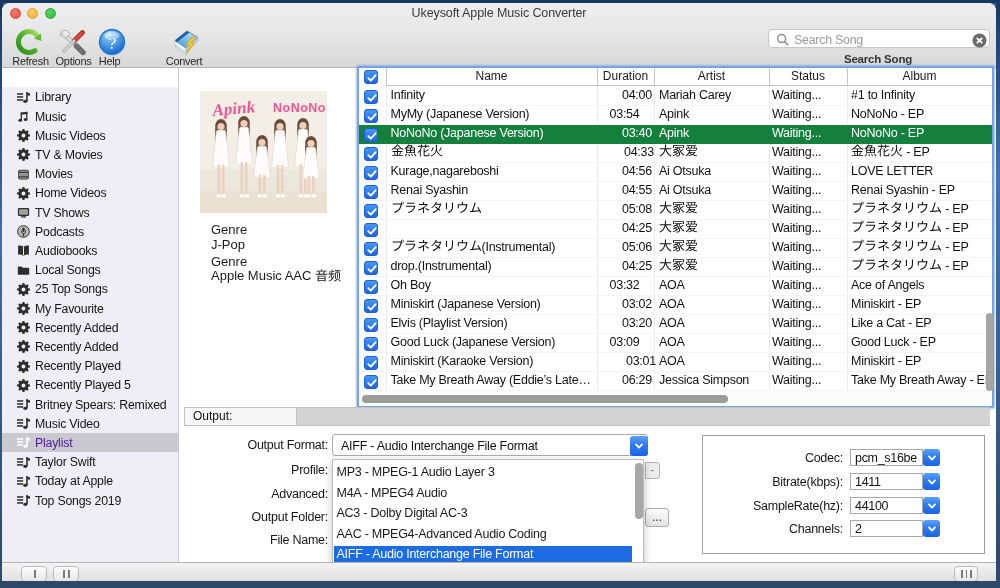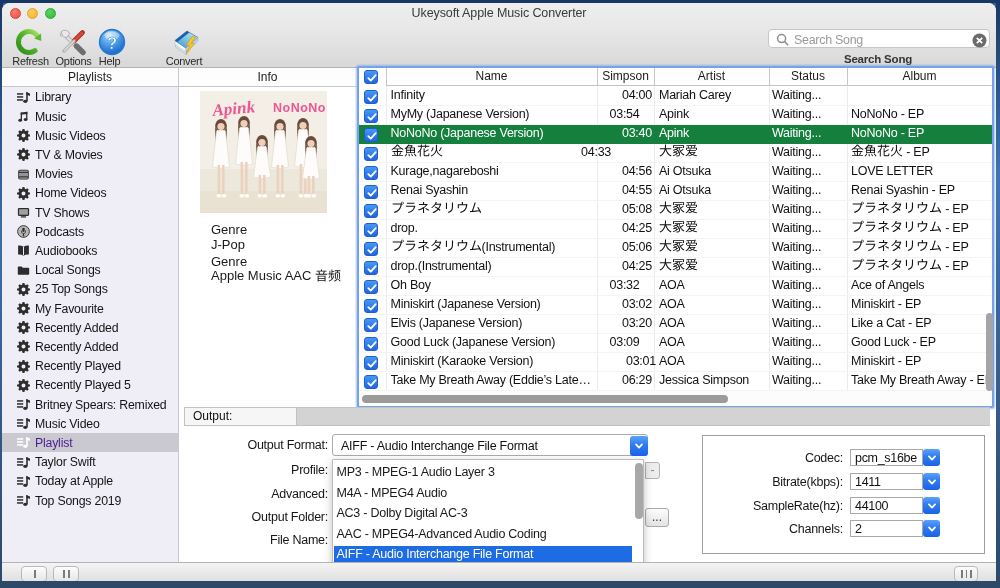--- a/index.html
+++ b/index.html
@@ -193,24 +193,20 @@
           <path d="M0.8 3.2 Q0.8 2.4 1.6 2.4 L4.6 2.4 L5.8 3.8 L11.4 3.8 Q12.2 3.8 12.2 4.6 L12.2 10 Q12.2 10.8 11.4 10.8 L1.6 10.8 Q0.8 10.8 0.8 10 Z"></path>
         </symbol>
 <symbol id="i-chk" viewBox="0 0 12 12">
           <path d="M2.3 6.2 L4.8 8.7 L9.7 3.2" fill="none" stroke="#fff" stroke-width="1.8" stroke-linecap="round" stroke-linejoin="round"></path>
         </symbol>
 <symbol id="i-chev" viewBox="0 0 10 10">
           <path d="M2 3.4 L5 6.6 L8 3.4" fill="none" stroke="#fff" stroke-width="1.8" stroke-linecap="round" stroke-linejoin="round"></path>
         </symbol>
 </defs>
 </svg>
-<div id="hstrip">
-      <span style="position:absolute;left:0;width:176px;text-align:center;top:2px">Playlists</span>
-      <span style="position:absolute;left:177px;width:177px;text-align:center;top:2px">Info</span>
-    </div>
 <div id="sidebar">
       <div class="srow" style="top:0.7px">
         <svg width="13" height="13" viewBox="0 0 13 13" fill="#2d2d2d" stroke="#2d2d2d" stroke-width="0">
           <use href="#i-pl"></use>
         </svg>
         <span class="txt">Library</span>
       </div>
 <div class="srow" style="top:19.9px">
         <svg width="13" height="13" viewBox="0 0 13 13" fill="#2d2d2d" stroke="#2d2d2d" stroke-width="0">
           <use href="#i-note"></use>
@@ -408,21 +404,21 @@
 <div class="itxt" style="top:135px">Genre</div>
 <div class="itxt" style="top:149.5px">J-Pop</div>
 <div class="itxt" style="top:166.5px">Genre</div>
 <div class="itxt" style="top:181px">Apple Music AAC <svg class="ck" width="26.0" height="17" viewBox="0 0 26.0 17">
           <path d="M3.25 2.80C3.60 3.39 3.91 4.19 4.01 4.75H0.71V5.64H12.29V4.75H8.93C9.24 4.23 9.63 3.48 9.95 2.80L9.06 2.58H11.66V1.70H6.98V0.51H5.96V1.70H1.45V2.58H8.89C8.68 3.18 8.29 4.04 7.99 4.57L8.65 4.75H4.27L5.03 4.56C4.91 4.03 4.58 3.19 4.17 2.59ZM3.58 9.75H9.54V11.16H3.58ZM3.58 8.96V7.60H9.54V8.96ZM2.62 6.77V12.49H3.58V11.99H9.54V12.45H10.55V6.77Z M22.11 4.92C22.08 9.47 21.94 10.98 18.79 11.83C18.96 11.99 19.20 12.31 19.27 12.51C22.65 11.55 22.90 9.76 22.93 4.92ZM22.46 10.34C23.33 10.99 24.45 11.93 24.99 12.50L25.58 11.88C25.02 11.32 23.88 10.42 23.00 9.80ZM18.56 6.42C17.88 9.12 16.39 10.89 13.63 11.76C13.83 11.95 14.05 12.28 14.14 12.51C17.09 11.47 18.69 9.56 19.40 6.61ZM14.72 6.27C14.46 7.24 14.04 8.21 13.48 8.87C13.70 8.98 14.05 9.20 14.20 9.33C14.75 8.61 15.26 7.52 15.54 6.46ZM20.07 3.52V9.65H20.90V4.29H24.10V9.63H24.98V3.52H22.64L23.16 2.15H25.35V1.28H19.73V2.15H22.21C22.08 2.59 21.91 3.11 21.73 3.52ZM14.48 1.65V4.56H13.50V5.44H16.22V9.38H17.10V5.44H19.52V4.56H17.34V2.96H19.22V2.13H17.34V0.50H16.45V4.56H15.28V1.65Z"></path>
         </svg></div>
 </div>
 
 <div id="tbl">
 <div class="th" style="left:27px;width:211px">Name</div>
-<div class="th" style="left:238px;width:57px">Simpson</div>
+<div class="th" style="left:238px;width:57px">Duration</div>
 <div class="th" style="left:295px;width:115px">Artist</div>
 <div class="th" style="left:410px;width:78px">Status</div>
 <div class="th" style="left:488px;width:145px">Album</div>
 <div class="cb" style="left:5px;top:2px">
         <svg width="12" height="12" viewBox="0 0 12 12">
           <use href="#i-chk"></use>
         </svg>
       </div>
 <div class="hsep" style="left:27px"></div>
       <div class="hsep" style="left:238px"></div>
@@ -437,20 +433,21 @@
 <div class="row" style="top:19px">
 <div class="cb" style="left:5px;top:2.5px">
           <svg width="12" height="12" viewBox="0 0 12 12">
             <use href="#i-chk"></use>
           </svg>
         </div>
 <div class="cell" style="left:31.5px;width:202px">Infinity</div>
 <div class="cell" style="left:238px;width:55px;text-align:right">04:00</div>
 <div class="cell" style="left:300px;width:108px">Mariah Carey</div>
 <div class="cell" style="left:413px;width:73px">Waiting...</div>
+<div class="cell" style="left:492px;width:141px">#1 to Infinity</div>
 </div>
 <div class="row" style="top:38px">
 <div class="cb" style="left:5px;top:2.5px">
           <svg width="12" height="12" viewBox="0 0 12 12">
             <use href="#i-chk"></use>
           </svg>
         </div>
 <div class="cell" style="left:31.5px;width:202px">MyMy (Japanese Version)</div>
 <div class="cell" style="left:238px;width:55px;text-align:center">03:54</div>
 <div class="cell" style="left:300px;width:108px">Apink</div>
@@ -471,21 +468,21 @@
 </div>
 <div class="row" style="top:76px">
 <div class="cb" style="left:5px;top:2.5px">
           <svg width="12" height="12" viewBox="0 0 12 12">
             <use href="#i-chk"></use>
           </svg>
         </div>
 <div class="cell" style="left:31.5px;width:202px"><svg class="ck" width="52.0" height="17" viewBox="0 0 52.0 17">
             <path d="M2.62 8.61C3.14 9.36 3.66 10.36 3.82 11.01L4.66 10.64C4.49 9.99 3.95 9.02 3.41 8.30ZM9.43 8.28C9.1 9.00 8.50 10.04 8.03 10.69L8.76 11.01C9.25 10.41 9.85 9.46 10.36 8.64ZM0.94 11.20V12.06H12.06V11.20H6.95V7.95H11.44V7.09H6.95V5.35H9.75V4.55C10.46 5.06 11.20 5.53 11.92 5.90C12.09 5.61 12.33 5.26 12.57 5.03C10.53 4.13 8.28 2.37 6.89 0.50H5.90C4.88 2.13 2.73 4.05 0.48 5.18C0.70 5.39 0.96 5.74 1.09 5.96C1.83 5.57 2.56 5.10 3.23 4.60V5.35H5.92V7.09H1.54V7.95H5.92V11.20ZM6.44 1.45C7.21 2.47 8.38 3.56 9.65 4.48H3.40C4.66 3.52 5.75 2.44 6.44 1.45Z M17.49 9.84C17.66 10.66 17.77 11.71 17.77 12.35L18.75 12.21C18.75 11.60 18.61 10.56 18.43 9.76ZM20.11 9.86C20.47 10.66 20.85 11.71 20.99 12.33L21.94 12.10C21.78 11.46 21.37 10.42 20.99 9.67ZM22.65 9.78C23.41 10.59 24.25 11.76 24.60 12.49L25.54 12.05C25.16 11.29 24.28 10.19 23.53 9.39ZM15.34 9.50C14.96 10.47 14.26 11.47 13.50 12.01L14.37 12.51C15.18 11.86 15.86 10.80 16.27 9.76ZM16.10 6.63H19.00V8.15H16.10ZM19.95 6.63H23.03V8.15H19.95ZM16.10 4.32H19.00V5.83H16.10ZM19.95 4.32H23.03V5.83H19.95ZM17.30 0.46C16.61 1.72 15.34 3.30 13.57 4.44C13.80 4.60 14.13 4.93 14.28 5.17C14.58 4.95 14.88 4.73 15.15 4.49V8.99H24.01V3.49H20.59C21.02 2.96 21.46 2.31 21.74 1.74L21.06 1.31L20.91 1.35H17.96L18.38 0.68ZM16.23 3.49C16.66 3.06 17.04 2.61 17.38 2.17H20.37C20.09 2.62 19.73 3.11 19.39 3.49Z M29.88 4.03C29.08 5.68 27.75 7.29 26.35 8.29C26.58 8.45 26.98 8.80 27.17 8.98C27.72 8.52 28.27 7.98 28.80 7.37V12.48H29.77V6.13C30.17 5.55 30.53 4.93 30.84 4.31ZM37.16 5.26C36.32 5.91 34.94 6.66 33.60 7.25V4.14H32.64V10.71C32.64 11.94 33.01 12.28 34.33 12.28C34.60 12.28 36.51 12.28 36.81 12.28C38.03 12.28 38.32 11.71 38.45 9.75C38.18 9.68 37.77 9.52 37.55 9.36C37.47 11.03 37.37 11.37 36.76 11.37C36.34 11.37 34.72 11.37 34.41 11.37C33.73 11.37 33.60 11.27 33.60 10.71V8.15C35.11 7.52 36.75 6.78 37.90 6.01ZM34.16 0.51V1.71H30.86V0.51H29.91V1.71H26.78V2.65H29.91V4.03H30.86V2.65H34.16V4.09H35.13V2.65H38.20V1.71H35.13V0.51Z M41.61 3.15C41.41 4.60 40.96 6.03 39.91 6.81L40.75 7.38C41.91 6.5 42.35 4.91 42.58 3.36ZM49.77 3.13C49.33 4.27 48.52 5.83 47.87 6.79L48.69 7.18C49.37 6.25 50.20 4.77 50.83 3.54ZM45.44 0.70H44.91V4.92C44.91 6.43 44.01 10.01 39.63 11.67C39.84 11.89 40.17 12.28 40.3 12.49C43.99 10.97 45.18 8.08 45.43 6.81C45.69 8.07 46.96 11.06 50.73 12.49C50.88 12.21 51.19 11.81 51.40 11.59C46.89 9.99 45.96 6.40 45.96 4.91V0.70Z"></path>
           </svg></div>
-<div class="cell" style="left:222px;width:55px;text-align:left">04:33</div>
+<div class="cell" style="left:240px;width:55px;text-align:right">04:33</div>
 <div class="cell" style="left:300px;width:108px"><svg class="ck" width="39.0" height="17" viewBox="0 0 39.0 17">
             <path d="M5.99 0.53C5.97 1.56 5.99 2.87 5.79 4.25H0.80V5.25H5.62C5.10 7.72 3.80 10.24 0.55 11.64C0.83 11.85 1.14 12.20 1.3 12.45C4.47 10.99 5.87 8.50 6.51 5.99C7.52 8.95 9.20 11.25 11.72 12.45C11.89 12.16 12.20 11.76 12.45 11.54C9.93 10.49 8.22 8.12 7.31 5.25H12.24V4.25H6.83C7.02 2.88 7.03 1.58 7.04 0.53Z M14.02 1.20V3.93H14.97V2.06H24.07V3.93H25.05V1.20ZM15.14 7.18 15.80 7.86C15.14 8.16 14.48 8.43 13.88 8.60C14.07 8.80 14.31 9.11 14.44 9.33C15.02 9.11 15.69 8.81 16.35 8.47C16.71 8.90 17.05 9.32 17.29 9.67C16.17 10.36 14.89 10.94 13.74 11.27C13.94 11.47 14.15 11.80 14.27 12.03C16.21 11.36 18.47 10.04 19.89 8.68C20.33 9.84 20.16 10.86 19.52 11.32C19.20 11.58 18.85 11.59 18.44 11.59C18.13 11.59 17.69 11.58 17.21 11.54C17.38 11.80 17.45 12.18 17.47 12.44C17.90 12.48 18.31 12.48 18.64 12.48C19.24 12.48 19.68 12.40 20.17 12.03C21.78 10.92 21.39 7.43 17.99 5.25C18.68 4.87 19.31 4.45 19.86 4.03C20.59 7.60 21.99 10.23 24.76 11.44C24.90 11.16 25.22 10.77 25.44 10.58C23.89 9.99 22.77 8.91 21.97 7.50C22.84 6.91 23.93 6.09 24.73 5.34L23.98 4.77C23.37 5.39 22.41 6.18 21.59 6.77C21.21 5.94 20.93 5.03 20.70 4.03H23.43V3.21H15.65V4.03H18.51C17.22 4.84 15.46 5.55 13.89 5.97C14.09 6.16 14.37 6.55 14.49 6.74C15.35 6.46 16.28 6.08 17.18 5.65C17.57 5.90 17.91 6.16 18.22 6.43C17.78 6.78 17.19 7.14 16.57 7.47L15.89 6.81ZM18.77 6.96C19.05 7.27 19.30 7.60 19.5 7.91C19.11 8.34 18.60 8.77 18.03 9.17C17.79 8.84 17.47 8.45 17.12 8.04C17.73 7.69 18.30 7.33 18.77 6.96Z M36.89 0.68C34.61 1.06 30.62 1.30 27.41 1.36C27.49 1.58 27.59 1.91 27.62 2.14C30.82 2.10 34.78 1.87 37.21 1.48ZM35.52 1.87C35.29 2.40 34.89 3.17 34.52 3.71H33.16C33.03 3.26 32.81 2.58 32.59 2.06L31.83 2.30C31.99 2.74 32.17 3.27 32.29 3.71H30.22C30.09 3.27 29.83 2.63 29.60 2.14L28.87 2.43C29.04 2.82 29.22 3.30 29.35 3.71H27.07V5.88H27.91V4.55H37.11V5.88H37.97V3.71H35.42C35.75 3.25 36.10 2.67 36.4 2.15ZM31.27 8.74H35.17C34.71 9.32 34.08 9.80 33.35 10.19C32.53 9.80 31.82 9.30 31.27 8.74ZM30.73 4.87C30.66 5.26 30.58 5.65 30.49 6.01H28.01V6.85H30.26C29.58 9.03 28.41 10.60 26.54 11.59C26.72 11.77 27.05 12.16 27.15 12.36C28.57 11.53 29.62 10.39 30.39 8.93C30.93 9.59 31.62 10.16 32.42 10.63C31.47 11.02 30.39 11.29 29.30 11.46C29.44 11.66 29.67 12.06 29.75 12.28C31.01 12.03 32.26 11.67 33.35 11.12C34.60 11.7 36.03 12.09 37.55 12.29C37.67 12.03 37.89 11.64 38.07 11.44C36.72 11.29 35.43 11.01 34.30 10.59C35.23 9.98 35.99 9.21 36.51 8.25L35.99 7.86L35.82 7.90H30.86C30.99 7.56 31.12 7.21 31.22 6.85H37.01V6.01H31.44C31.53 5.69 31.60 5.35 31.66 5.00Z"></path>
           </svg></div>
 <div class="cell" style="left:413px;width:73px">Waiting...</div>
 <div class="cell" style="left:492px;width:141px"><svg class="ck" width="52.0" height="17" viewBox="0 0 52.0 17">
             <path d="M2.62 8.61C3.14 9.36 3.66 10.36 3.82 11.01L4.66 10.64C4.49 9.99 3.95 9.02 3.41 8.30ZM9.43 8.28C9.1 9.00 8.50 10.04 8.03 10.69L8.76 11.01C9.25 10.41 9.85 9.46 10.36 8.64ZM0.94 11.20V12.06H12.06V11.20H6.95V7.95H11.44V7.09H6.95V5.35H9.75V4.55C10.46 5.06 11.20 5.53 11.92 5.90C12.09 5.61 12.33 5.26 12.57 5.03C10.53 4.13 8.28 2.37 6.89 0.50H5.90C4.88 2.13 2.73 4.05 0.48 5.18C0.70 5.39 0.96 5.74 1.09 5.96C1.83 5.57 2.56 5.10 3.23 4.60V5.35H5.92V7.09H1.54V7.95H5.92V11.20ZM6.44 1.45C7.21 2.47 8.38 3.56 9.65 4.48H3.40C4.66 3.52 5.75 2.44 6.44 1.45Z M17.49 9.84C17.66 10.66 17.77 11.71 17.77 12.35L18.75 12.21C18.75 11.60 18.61 10.56 18.43 9.76ZM20.11 9.86C20.47 10.66 20.85 11.71 20.99 12.33L21.94 12.10C21.78 11.46 21.37 10.42 20.99 9.67ZM22.65 9.78C23.41 10.59 24.25 11.76 24.60 12.49L25.54 12.05C25.16 11.29 24.28 10.19 23.53 9.39ZM15.34 9.50C14.96 10.47 14.26 11.47 13.50 12.01L14.37 12.51C15.18 11.86 15.86 10.80 16.27 9.76ZM16.10 6.63H19.00V8.15H16.10ZM19.95 6.63H23.03V8.15H19.95ZM16.10 4.32H19.00V5.83H16.10ZM19.95 4.32H23.03V5.83H19.95ZM17.30 0.46C16.61 1.72 15.34 3.30 13.57 4.44C13.80 4.60 14.13 4.93 14.28 5.17C14.58 4.95 14.88 4.73 15.15 4.49V8.99H24.01V3.49H20.59C21.02 2.96 21.46 2.31 21.74 1.74L21.06 1.31L20.91 1.35H17.96L18.38 0.68ZM16.23 3.49C16.66 3.06 17.04 2.61 17.38 2.17H20.37C20.09 2.62 19.73 3.11 19.39 3.49Z M29.88 4.03C29.08 5.68 27.75 7.29 26.35 8.29C26.58 8.45 26.98 8.80 27.17 8.98C27.72 8.52 28.27 7.98 28.80 7.37V12.48H29.77V6.13C30.17 5.55 30.53 4.93 30.84 4.31ZM37.16 5.26C36.32 5.91 34.94 6.66 33.60 7.25V4.14H32.64V10.71C32.64 11.94 33.01 12.28 34.33 12.28C34.60 12.28 36.51 12.28 36.81 12.28C38.03 12.28 38.32 11.71 38.45 9.75C38.18 9.68 37.77 9.52 37.55 9.36C37.47 11.03 37.37 11.37 36.76 11.37C36.34 11.37 34.72 11.37 34.41 11.37C33.73 11.37 33.60 11.27 33.60 10.71V8.15C35.11 7.52 36.75 6.78 37.90 6.01ZM34.16 0.51V1.71H30.86V0.51H29.91V1.71H26.78V2.65H29.91V4.03H30.86V2.65H34.16V4.09H35.13V2.65H38.20V1.71H35.13V0.51Z M41.61 3.15C41.41 4.60 40.96 6.03 39.91 6.81L40.75 7.38C41.91 6.5 42.35 4.91 42.58 3.36ZM49.77 3.13C49.33 4.27 48.52 5.83 47.87 6.79L48.69 7.18C49.37 6.25 50.20 4.77 50.83 3.54ZM45.44 0.70H44.91V4.92C44.91 6.43 44.01 10.01 39.63 11.67C39.84 11.89 40.17 12.28 40.3 12.49C43.99 10.97 45.18 8.08 45.43 6.81C45.69 8.07 46.96 11.06 50.73 12.49C50.88 12.21 51.19 11.81 51.40 11.59C46.89 9.99 45.96 6.40 45.96 4.91V0.70Z"></path>
           </svg> - EP</div>
 </div>
 <div class="row" style="top:95px">
 <div class="cb" style="left:5px;top:2.5px">
@@ -528,21 +525,20 @@
 <div class="cell" style="left:492px;width:141px"><svg class="ck" width="91.0" height="17" viewBox="0 0 91.0 17">
             <path d="M10.46 2.10C10.46 1.62 10.85 1.23 11.32 1.23C11.80 1.23 12.19 1.62 12.19 2.10C12.19 2.57 11.80 2.96 11.32 2.96C10.85 2.96 10.46 2.57 10.46 2.10ZM9.86 2.10C9.86 2.24 9.89 2.39 9.93 2.52L9.51 2.53C8.91 2.53 3.73 2.53 2.98 2.53C2.56 2.53 2.05 2.49 1.69 2.44V3.60C2.02 3.58 2.46 3.56 2.98 3.56C3.73 3.56 8.87 3.56 9.63 3.56C9.46 4.81 8.85 6.61 7.93 7.8C6.85 9.19 5.38 10.29 2.86 10.92L3.74 11.89C6.13 11.15 7.68 9.94 8.86 8.42C9.89 7.08 10.53 4.99 10.80 3.62L10.82 3.48C10.98 3.53 11.15 3.56 11.32 3.56C12.12 3.56 12.79 2.91 12.79 2.10C12.79 1.30 12.12 0.63 11.32 0.63C10.51 0.63 9.86 1.30 9.86 2.10Z M16.00 1.75V2.83C16.35 2.80 16.77 2.79 17.17 2.79C17.88 2.79 21.54 2.79 22.26 2.79C22.71 2.79 23.15 2.80 23.46 2.83V1.75C23.15 1.80 22.69 1.82 22.28 1.82C21.51 1.82 17.87 1.82 17.17 1.82C16.75 1.82 16.34 1.80 16.00 1.75ZM24.41 5.18 23.67 4.71C23.53 4.79 23.25 4.82 22.95 4.82C22.29 4.82 16.75 4.82 16.10 4.82C15.75 4.82 15.31 4.79 14.83 4.74V5.83C15.30 5.81 15.79 5.79 16.10 5.79C16.88 5.79 22.37 5.79 23.00 5.79C22.77 6.73 22.25 7.83 21.46 8.67C20.35 9.84 18.73 10.67 16.88 11.04L17.69 11.97C19.34 11.51 20.98 10.75 22.34 9.25C23.30 8.20 23.89 6.85 24.24 5.56C24.27 5.47 24.34 5.30 24.41 5.18Z M37.36 9.69 38.03 8.81C36.82 7.99 36.12 7.57 34.90 6.92L34.22 7.69C35.45 8.34 36.23 8.86 37.36 9.69ZM36.75 3.57 36.07 2.92C35.85 2.99 35.55 3.00 35.25 3.00H33.11V2.17C33.11 1.80 33.13 1.31 33.18 1.02H31.99C32.04 1.31 32.05 1.80 32.05 2.17V3.00H29.50C29.08 3.00 28.35 2.99 27.93 2.93V4.03C28.34 4.00 29.08 3.97 29.53 3.97C30.12 3.97 34.32 3.97 34.93 3.97C34.48 4.58 33.44 5.61 32.29 6.35C31.10 7.12 29.48 7.98 27.02 8.56L27.65 9.52C29.40 8.99 30.83 8.42 32.04 7.72L32.03 10.55C32.03 11.01 31.99 11.60 31.95 11.98H33.13C33.11 11.58 33.07 11.01 33.07 10.55L33.08 7.05C34.28 6.22 35.37 5.13 36.02 4.35C36.23 4.12 36.51 3.82 36.75 3.57Z M45.96 1.23 44.78 0.85C44.70 1.19 44.49 1.65 44.36 1.88C43.75 3.06 42.43 5.01 40.19 6.40L41.06 7.08C42.52 6.08 43.68 4.81 44.51 3.63H48.90C48.64 4.70 47.98 6.10 47.13 7.24C46.22 6.60 45.25 5.97 44.39 5.48L43.69 6.20C44.52 6.72 45.51 7.39 46.44 8.07C45.27 9.33 43.61 10.53 41.41 11.20L42.35 12.01C44.55 11.19 46.15 9.99 47.30 8.70C47.84 9.13 48.33 9.54 48.72 9.89L49.49 8.99C49.07 8.65 48.55 8.25 48.00 7.85C48.99 6.52 49.69 5.00 50.03 3.80C50.11 3.60 50.23 3.28 50.34 3.10L49.49 2.58C49.26 2.67 48.98 2.71 48.63 2.71H45.11L45.38 2.24C45.51 2.01 45.74 1.57 45.96 1.23Z M62.08 1.57H60.86C60.90 1.89 60.93 2.26 60.93 2.70C60.93 3.15 60.93 4.26 60.93 4.75C60.93 7.21 60.77 8.26 59.85 9.34C59.04 10.25 57.94 10.77 56.74 11.07L57.59 11.97C58.53 11.64 59.83 11.08 60.68 10.07C61.62 8.95 62.04 7.93 62.04 4.81C62.04 4.31 62.04 3.22 62.04 2.70C62.04 2.26 62.06 1.89 62.08 1.57ZM56.05 1.67H54.87C54.89 1.92 54.92 2.37 54.92 2.61C54.92 3.00 54.92 6.39 54.92 6.94C54.92 7.33 54.88 7.74 54.86 7.94H56.05C56.03 7.70 56.00 7.27 56.00 6.95C56.00 6.40 56.00 3.00 56.00 2.61C56.00 2.30 56.03 1.92 56.05 1.67Z M76.46 3.54 75.76 3.10C75.59 3.17 75.34 3.21 74.86 3.21H71.95V2.00C71.95 1.72 71.96 1.42 72.03 1.02H70.78C70.83 1.42 70.85 1.72 70.85 2.00V3.21H67.97C67.52 3.21 67.14 3.19 66.76 3.15C66.80 3.44 66.80 3.88 66.80 4.16C66.80 4.61 66.80 6.03 66.80 6.44C66.80 6.69 66.79 7.04 66.76 7.27H67.89C67.86 7.07 67.84 6.73 67.84 6.5C67.84 6.10 67.84 4.71 67.84 4.17H75.11C74.99 5.29 74.58 6.86 73.87 7.96C73.08 9.20 71.65 10.16 70.35 10.58C69.94 10.73 69.44 10.88 69.00 10.94L69.84 11.92C72.22 11.27 74.02 9.94 74.99 8.24C75.72 6.99 76.10 5.36 76.27 4.32C76.32 4.08 76.40 3.74 76.46 3.54Z M80.17 9.99C79.79 10.01 79.35 10.02 78.96 10.01L79.15 11.21C79.53 11.16 79.91 11.10 80.23 11.07C81.97 10.92 86.33 10.43 88.33 10.17C88.63 10.81 88.88 11.41 89.05 11.88L90.14 11.38C89.59 10.04 88.17 7.43 87.25 6.09L86.28 6.53C86.76 7.16 87.34 8.17 87.86 9.20C86.43 9.39 83.94 9.67 82.03 9.85C82.68 8.16 83.96 4.17 84.34 2.95C84.51 2.40 84.65 2.06 84.78 1.74L83.48 1.48C83.44 1.82 83.39 2.13 83.23 2.73C82.87 4.00 81.54 8.16 80.82 9.95Z"></path>
           </svg> - EP</div>
 </div>
 <div class="row" style="top:152px">
 <div class="cb" style="left:5px;top:2.5px">
           <svg width="12" height="12" viewBox="0 0 12 12">
             <use href="#i-chk"></use>
           </svg>
         </div>
-<div class="cell" style="left:31.5px;width:202px">drop.</div>
 <div class="cell" style="left:238px;width:55px;text-align:right">04:25</div>
 <div class="cell" style="left:300px;width:108px"><svg class="ck" width="39.0" height="17" viewBox="0 0 39.0 17">
             <path d="M5.99 0.53C5.97 1.56 5.99 2.87 5.79 4.25H0.80V5.25H5.62C5.10 7.72 3.80 10.24 0.55 11.64C0.83 11.85 1.14 12.20 1.3 12.45C4.47 10.99 5.87 8.50 6.51 5.99C7.52 8.95 9.20 11.25 11.72 12.45C11.89 12.16 12.20 11.76 12.45 11.54C9.93 10.49 8.22 8.12 7.31 5.25H12.24V4.25H6.83C7.02 2.88 7.03 1.58 7.04 0.53Z M14.02 1.20V3.93H14.97V2.06H24.07V3.93H25.05V1.20ZM15.14 7.18 15.80 7.86C15.14 8.16 14.48 8.43 13.88 8.60C14.07 8.80 14.31 9.11 14.44 9.33C15.02 9.11 15.69 8.81 16.35 8.47C16.71 8.90 17.05 9.32 17.29 9.67C16.17 10.36 14.89 10.94 13.74 11.27C13.94 11.47 14.15 11.80 14.27 12.03C16.21 11.36 18.47 10.04 19.89 8.68C20.33 9.84 20.16 10.86 19.52 11.32C19.20 11.58 18.85 11.59 18.44 11.59C18.13 11.59 17.69 11.58 17.21 11.54C17.38 11.80 17.45 12.18 17.47 12.44C17.90 12.48 18.31 12.48 18.64 12.48C19.24 12.48 19.68 12.40 20.17 12.03C21.78 10.92 21.39 7.43 17.99 5.25C18.68 4.87 19.31 4.45 19.86 4.03C20.59 7.60 21.99 10.23 24.76 11.44C24.90 11.16 25.22 10.77 25.44 10.58C23.89 9.99 22.77 8.91 21.97 7.50C22.84 6.91 23.93 6.09 24.73 5.34L23.98 4.77C23.37 5.39 22.41 6.18 21.59 6.77C21.21 5.94 20.93 5.03 20.70 4.03H23.43V3.21H15.65V4.03H18.51C17.22 4.84 15.46 5.55 13.89 5.97C14.09 6.16 14.37 6.55 14.49 6.74C15.35 6.46 16.28 6.08 17.18 5.65C17.57 5.90 17.91 6.16 18.22 6.43C17.78 6.78 17.19 7.14 16.57 7.47L15.89 6.81ZM18.77 6.96C19.05 7.27 19.30 7.60 19.5 7.91C19.11 8.34 18.60 8.77 18.03 9.17C17.79 8.84 17.47 8.45 17.12 8.04C17.73 7.69 18.30 7.33 18.77 6.96Z M36.89 0.68C34.61 1.06 30.62 1.30 27.41 1.36C27.49 1.58 27.59 1.91 27.62 2.14C30.82 2.10 34.78 1.87 37.21 1.48ZM35.52 1.87C35.29 2.40 34.89 3.17 34.52 3.71H33.16C33.03 3.26 32.81 2.58 32.59 2.06L31.83 2.30C31.99 2.74 32.17 3.27 32.29 3.71H30.22C30.09 3.27 29.83 2.63 29.60 2.14L28.87 2.43C29.04 2.82 29.22 3.30 29.35 3.71H27.07V5.88H27.91V4.55H37.11V5.88H37.97V3.71H35.42C35.75 3.25 36.10 2.67 36.4 2.15ZM31.27 8.74H35.17C34.71 9.32 34.08 9.80 33.35 10.19C32.53 9.80 31.82 9.30 31.27 8.74ZM30.73 4.87C30.66 5.26 30.58 5.65 30.49 6.01H28.01V6.85H30.26C29.58 9.03 28.41 10.60 26.54 11.59C26.72 11.77 27.05 12.16 27.15 12.36C28.57 11.53 29.62 10.39 30.39 8.93C30.93 9.59 31.62 10.16 32.42 10.63C31.47 11.02 30.39 11.29 29.30 11.46C29.44 11.66 29.67 12.06 29.75 12.28C31.01 12.03 32.26 11.67 33.35 11.12C34.60 11.7 36.03 12.09 37.55 12.29C37.67 12.03 37.89 11.64 38.07 11.44C36.72 11.29 35.43 11.01 34.30 10.59C35.23 9.98 35.99 9.21 36.51 8.25L35.99 7.86L35.82 7.90H30.86C30.99 7.56 31.12 7.21 31.22 6.85H37.01V6.01H31.44C31.53 5.69 31.60 5.35 31.66 5.00Z"></path>
           </svg></div>
 <div class="cell" style="left:413px;width:73px">Waiting...</div>
 <div class="cell" style="left:492px;width:141px"><svg class="ck" width="91.0" height="17" viewBox="0 0 91.0 17">
             <path d="M10.46 2.10C10.46 1.62 10.85 1.23 11.32 1.23C11.80 1.23 12.19 1.62 12.19 2.10C12.19 2.57 11.80 2.96 11.32 2.96C10.85 2.96 10.46 2.57 10.46 2.10ZM9.86 2.10C9.86 2.24 9.89 2.39 9.93 2.52L9.51 2.53C8.91 2.53 3.73 2.53 2.98 2.53C2.56 2.53 2.05 2.49 1.69 2.44V3.60C2.02 3.58 2.46 3.56 2.98 3.56C3.73 3.56 8.87 3.56 9.63 3.56C9.46 4.81 8.85 6.61 7.93 7.8C6.85 9.19 5.38 10.29 2.86 10.92L3.74 11.89C6.13 11.15 7.68 9.94 8.86 8.42C9.89 7.08 10.53 4.99 10.80 3.62L10.82 3.48C10.98 3.53 11.15 3.56 11.32 3.56C12.12 3.56 12.79 2.91 12.79 2.10C12.79 1.30 12.12 0.63 11.32 0.63C10.51 0.63 9.86 1.30 9.86 2.10Z M16.00 1.75V2.83C16.35 2.80 16.77 2.79 17.17 2.79C17.88 2.79 21.54 2.79 22.26 2.79C22.71 2.79 23.15 2.80 23.46 2.83V1.75C23.15 1.80 22.69 1.82 22.28 1.82C21.51 1.82 17.87 1.82 17.17 1.82C16.75 1.82 16.34 1.80 16.00 1.75ZM24.41 5.18 23.67 4.71C23.53 4.79 23.25 4.82 22.95 4.82C22.29 4.82 16.75 4.82 16.10 4.82C15.75 4.82 15.31 4.79 14.83 4.74V5.83C15.30 5.81 15.79 5.79 16.10 5.79C16.88 5.79 22.37 5.79 23.00 5.79C22.77 6.73 22.25 7.83 21.46 8.67C20.35 9.84 18.73 10.67 16.88 11.04L17.69 11.97C19.34 11.51 20.98 10.75 22.34 9.25C23.30 8.20 23.89 6.85 24.24 5.56C24.27 5.47 24.34 5.30 24.41 5.18Z M37.36 9.69 38.03 8.81C36.82 7.99 36.12 7.57 34.90 6.92L34.22 7.69C35.45 8.34 36.23 8.86 37.36 9.69ZM36.75 3.57 36.07 2.92C35.85 2.99 35.55 3.00 35.25 3.00H33.11V2.17C33.11 1.80 33.13 1.31 33.18 1.02H31.99C32.04 1.31 32.05 1.80 32.05 2.17V3.00H29.50C29.08 3.00 28.35 2.99 27.93 2.93V4.03C28.34 4.00 29.08 3.97 29.53 3.97C30.12 3.97 34.32 3.97 34.93 3.97C34.48 4.58 33.44 5.61 32.29 6.35C31.10 7.12 29.48 7.98 27.02 8.56L27.65 9.52C29.40 8.99 30.83 8.42 32.04 7.72L32.03 10.55C32.03 11.01 31.99 11.60 31.95 11.98H33.13C33.11 11.58 33.07 11.01 33.07 10.55L33.08 7.05C34.28 6.22 35.37 5.13 36.02 4.35C36.23 4.12 36.51 3.82 36.75 3.57Z M45.96 1.23 44.78 0.85C44.70 1.19 44.49 1.65 44.36 1.88C43.75 3.06 42.43 5.01 40.19 6.40L41.06 7.08C42.52 6.08 43.68 4.81 44.51 3.63H48.90C48.64 4.70 47.98 6.10 47.13 7.24C46.22 6.60 45.25 5.97 44.39 5.48L43.69 6.20C44.52 6.72 45.51 7.39 46.44 8.07C45.27 9.33 43.61 10.53 41.41 11.20L42.35 12.01C44.55 11.19 46.15 9.99 47.30 8.70C47.84 9.13 48.33 9.54 48.72 9.89L49.49 8.99C49.07 8.65 48.55 8.25 48.00 7.85C48.99 6.52 49.69 5.00 50.03 3.80C50.11 3.60 50.23 3.28 50.34 3.10L49.49 2.58C49.26 2.67 48.98 2.71 48.63 2.71H45.11L45.38 2.24C45.51 2.01 45.74 1.57 45.96 1.23Z M62.08 1.57H60.86C60.90 1.89 60.93 2.26 60.93 2.70C60.93 3.15 60.93 4.26 60.93 4.75C60.93 7.21 60.77 8.26 59.85 9.34C59.04 10.25 57.94 10.77 56.74 11.07L57.59 11.97C58.53 11.64 59.83 11.08 60.68 10.07C61.62 8.95 62.04 7.93 62.04 4.81C62.04 4.31 62.04 3.22 62.04 2.70C62.04 2.26 62.06 1.89 62.08 1.57ZM56.05 1.67H54.87C54.89 1.92 54.92 2.37 54.92 2.61C54.92 3.00 54.92 6.39 54.92 6.94C54.92 7.33 54.88 7.74 54.86 7.94H56.05C56.03 7.70 56.00 7.27 56.00 6.95C56.00 6.40 56.00 3.00 56.00 2.61C56.00 2.30 56.03 1.92 56.05 1.67Z M76.46 3.54 75.76 3.10C75.59 3.17 75.34 3.21 74.86 3.21H71.95V2.00C71.95 1.72 71.96 1.42 72.03 1.02H70.78C70.83 1.42 70.85 1.72 70.85 2.00V3.21H67.97C67.52 3.21 67.14 3.19 66.76 3.15C66.80 3.44 66.80 3.88 66.80 4.16C66.80 4.61 66.80 6.03 66.80 6.44C66.80 6.69 66.79 7.04 66.76 7.27H67.89C67.86 7.07 67.84 6.73 67.84 6.5C67.84 6.10 67.84 4.71 67.84 4.17H75.11C74.99 5.29 74.58 6.86 73.87 7.96C73.08 9.20 71.65 10.16 70.35 10.58C69.94 10.73 69.44 10.88 69.00 10.94L69.84 11.92C72.22 11.27 74.02 9.94 74.99 8.24C75.72 6.99 76.10 5.36 76.27 4.32C76.32 4.08 76.40 3.74 76.46 3.54Z M80.17 9.99C79.79 10.01 79.35 10.02 78.96 10.01L79.15 11.21C79.53 11.16 79.91 11.10 80.23 11.07C81.97 10.92 86.33 10.43 88.33 10.17C88.63 10.81 88.88 11.41 89.05 11.88L90.14 11.38C89.59 10.04 88.17 7.43 87.25 6.09L86.28 6.53C86.76 7.16 87.34 8.17 87.86 9.20C86.43 9.39 83.94 9.67 82.03 9.85C82.68 8.16 83.96 4.17 84.34 2.95C84.51 2.40 84.65 2.06 84.78 1.74L83.48 1.48C83.44 1.82 83.39 2.13 83.23 2.73C82.87 4.00 81.54 8.16 80.82 9.95Z"></path>
           </svg> - EP</div>
 </div>
 <div class="row" style="top:171px">
@@ -602,21 +598,21 @@
 <div class="cell" style="left:300px;width:108px">AOA</div>
 <div class="cell" style="left:413px;width:73px">Waiting...</div>
 <div class="cell" style="left:492px;width:141px">Miniskirt - EP</div>
 </div>
 <div class="row" style="top:247px">
 <div class="cb" style="left:5px;top:2.5px">
           <svg width="12" height="12" viewBox="0 0 12 12">
             <use href="#i-chk"></use>
           </svg>
         </div>
-<div class="cell" style="left:31.5px;width:202px">Elvis (Japanese Version)</div>
+<div class="cell" style="left:31.5px;width:202px">Elvis (Playlist Version)</div>
 <div class="cell" style="left:238px;width:55px;text-align:right">03:20</div>
 <div class="cell" style="left:300px;width:108px">AOA</div>
 <div class="cell" style="left:413px;width:73px">Waiting...</div>
 <div class="cell" style="left:492px;width:141px">Like a Cat - EP</div>
 </div>
 <div class="row" style="top:266px">
 <div class="cb" style="left:5px;top:2.5px">
           <svg width="12" height="12" viewBox="0 0 12 12">
             <use href="#i-chk"></use>
           </svg>

